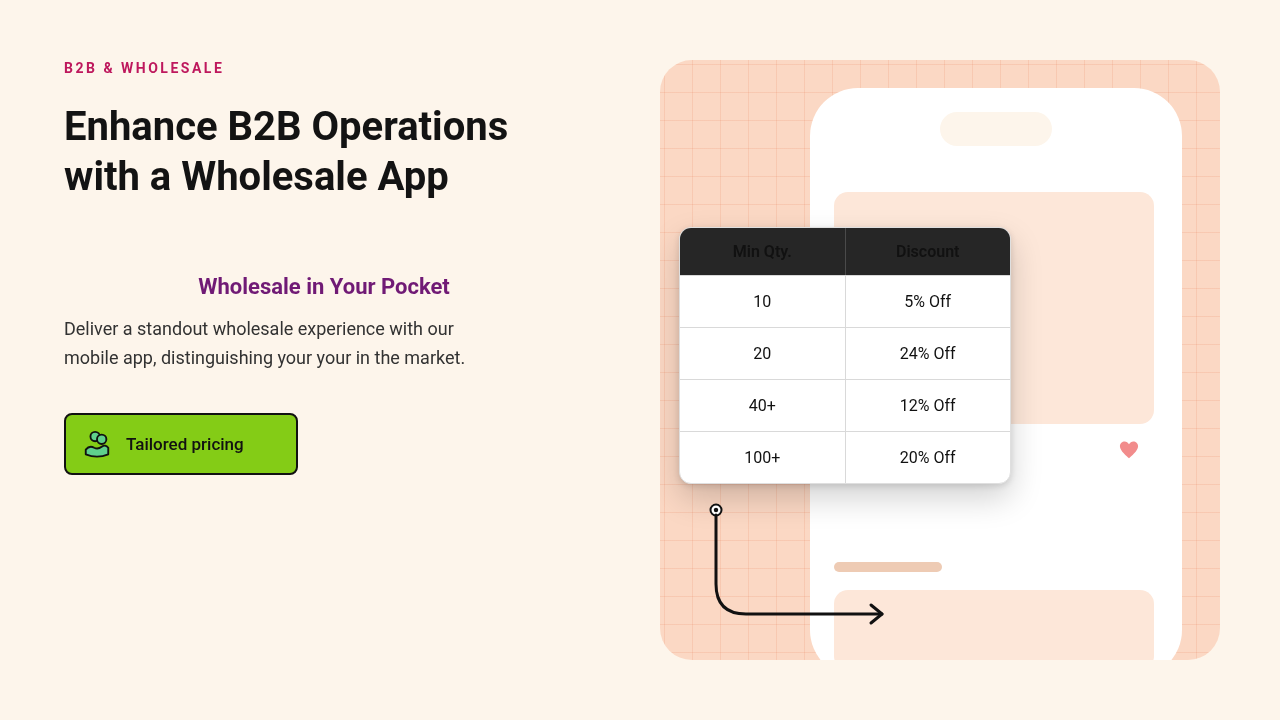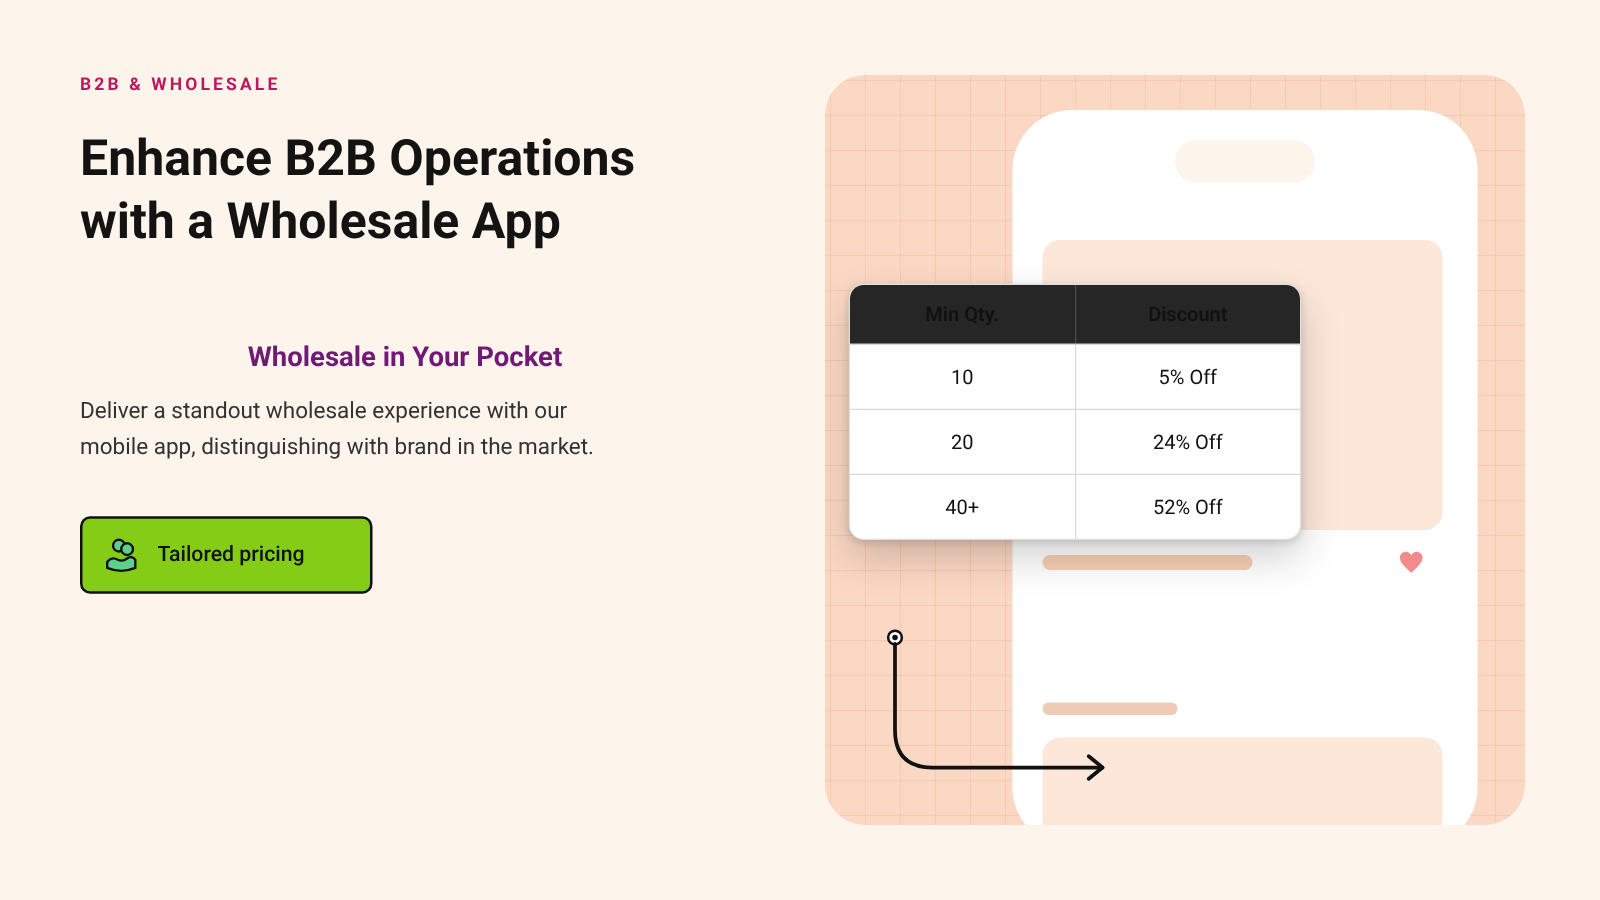--- a/index.html
+++ b/index.html
@@ -152,21 +152,21 @@
     height: 80px;
     background: #FDE7D9;
     border-radius: 14px;
   }
 
   
   .pricing {
     position: absolute;
     left: 19px;
     top: 167px;
-    width: 362px;
+    width: 332px;
     border-radius: 12px;
     overflow: hidden;
     background: #fff;
     box-shadow: 0 14px 32px rgba(0,0,0,0.18), 0 2px 6px rgba(0,0,0,0.12);
     border: 1px solid #dfdfdf;
   }
   .pricing .head {
     display: flex;
     background: #262626;
     color: #fff;
@@ -202,21 +202,21 @@
 </style>
 </head>
 <body>
 
 <div class="page">
 
   <div class="left">
     <div class="eyebrow">B2B &amp; WHOLESALE</div>
     <h1 class="headline">Enhance B2B Operations with a Wholesale App</h1>
     <div class="subhead">Wholesale in Your Pocket</div>
-    <p class="body-copy">Deliver a standout wholesale experience with our mobile app, distinguishing with brand in the market.</p>
+    <p class="body-copy">Deliver a standout wholesale experience with our mobile app, distinguishing your your in the market.</p>
 
     <div class="chips">
       <div class="chip">
         <span class="icon-box">
           <svg viewBox="0 0 32 32" width="30" height="30">
             <circle cx="14" cy="8" r="5" fill="#5FD08C" stroke="#111" stroke-width="2"></circle>
             <circle cx="21" cy="11" r="5" fill="#5FD08C" stroke="#111" stroke-width="2"></circle>
             <path d="M4 22 Q8 17 13 20 Q17 22 21 19 Q25 16 28 20 L28 27 Q16 32 4 27 Z" fill="#5FD08C" stroke="#111" stroke-width="2" stroke-linejoin="round"></path>
           </svg>
         </span>
@@ -248,21 +248,25 @@
       <div class="row">
         <div class="cell">10</div>
         <div class="cell">5% Off</div>
       </div>
       <div class="row">
         <div class="cell">20</div>
         <div class="cell">24% Off</div>
       </div>
       <div class="row">
         <div class="cell">40+</div>
-        <div class="cell">52% Off</div>
+        <div class="cell">12% Off</div>
+      </div>
+      <div class="row">
+        <div class="cell">100+</div>
+        <div class="cell">20% Off</div>
       </div>
     </div>
 
     <svg class="connector" viewBox="0 0 210 140">
       <circle cx="12" cy="8" r="5.5" fill="#fff" stroke="#111" stroke-width="2"></circle>
       <circle cx="12" cy="8" r="2.2" fill="#111"></circle>
       <path d="M12 13 V82 Q12 112 42 112 H178" fill="none" stroke="#111" stroke-width="3" stroke-linecap="round"></path>
       <path d="M178 112 L167 103 M178 112 L167 121" fill="none" stroke="#111" stroke-width="3" stroke-linecap="round"></path>
     </svg>
 

